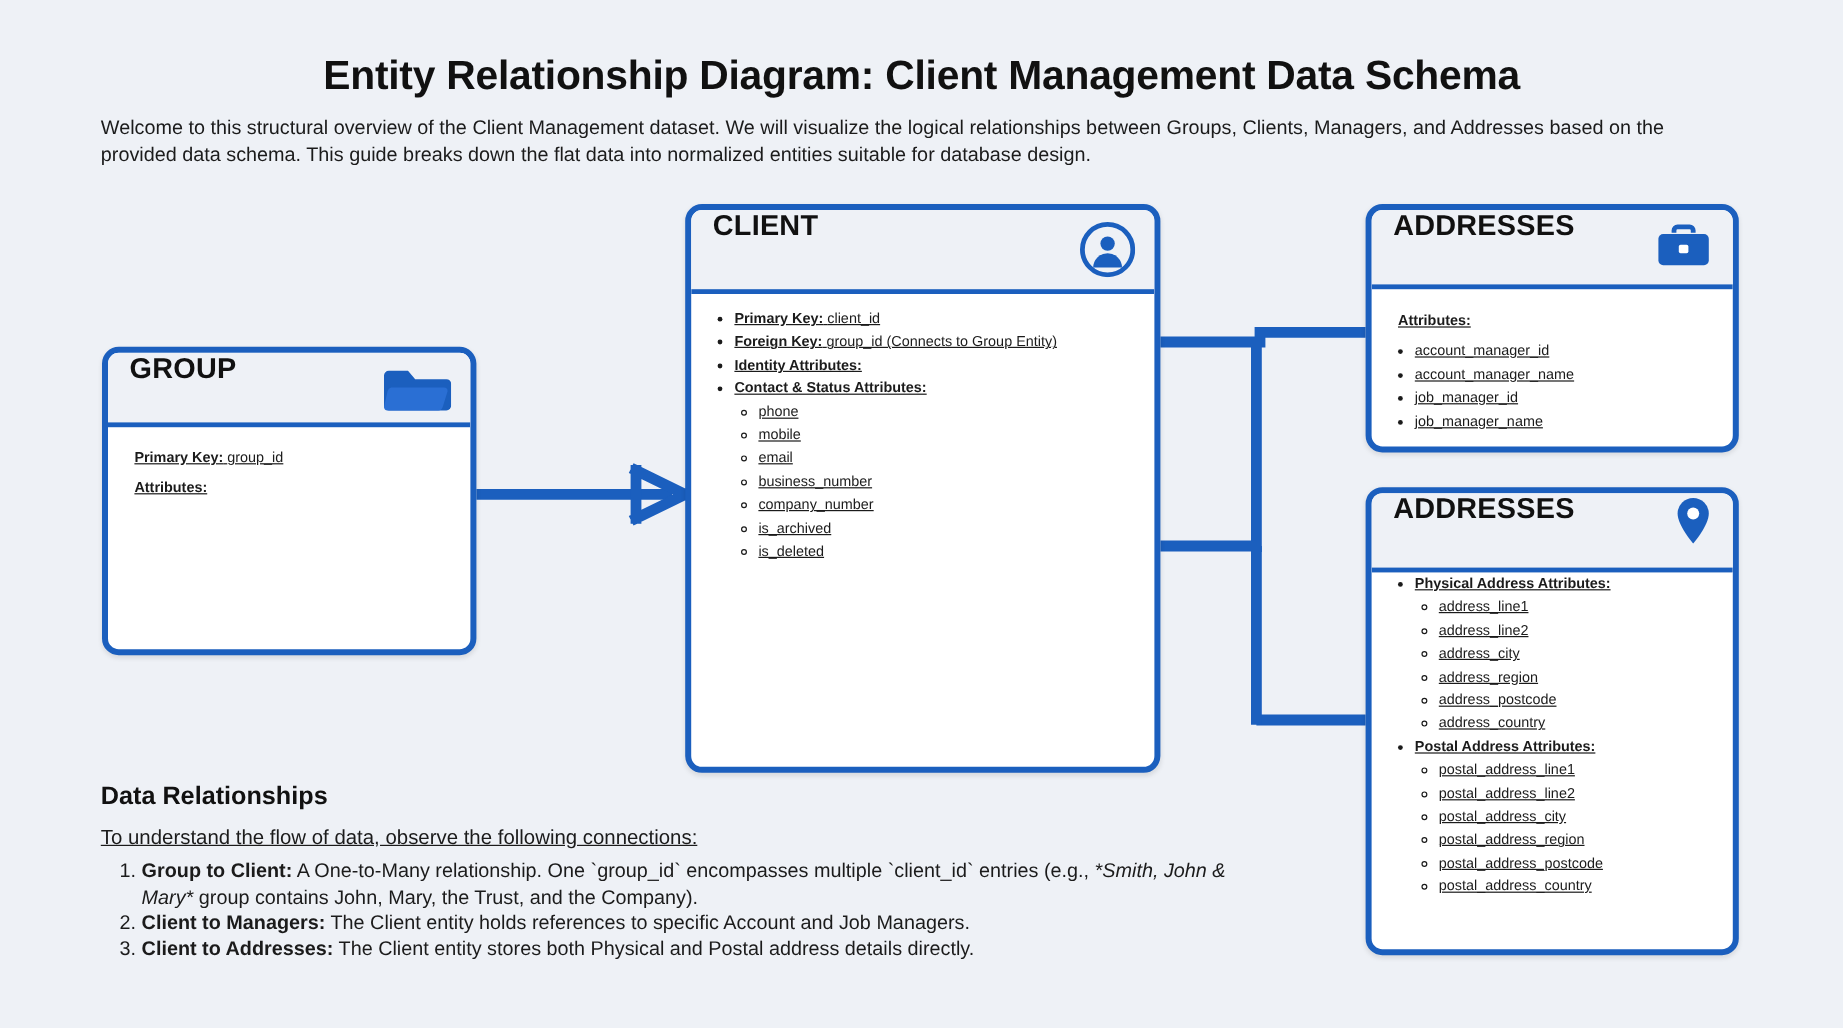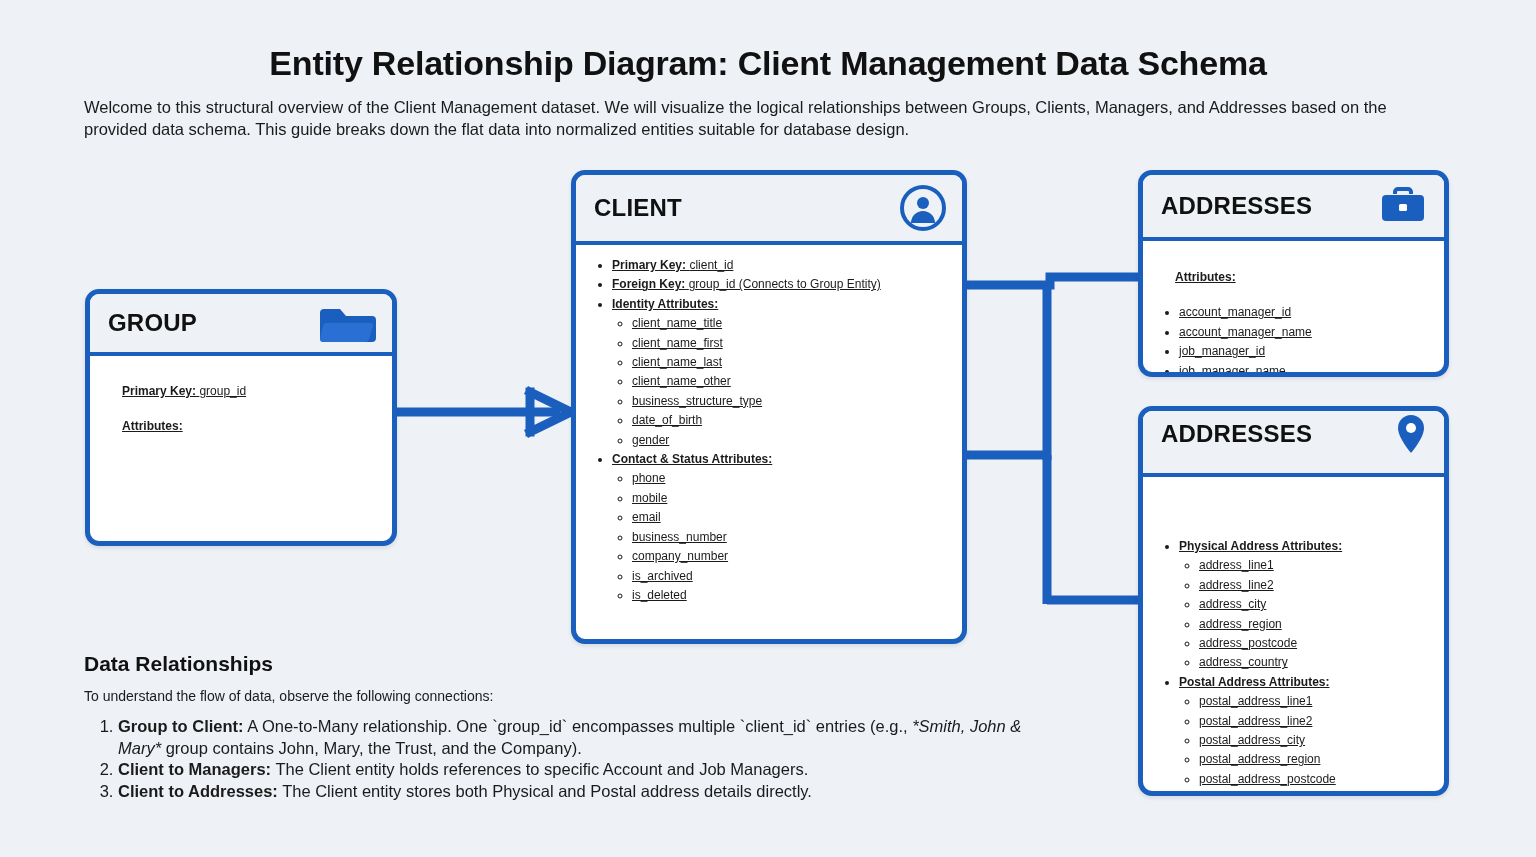--- a/index.html
+++ b/index.html
@@ -58,21 +58,20 @@
     border: 5px solid #1b5fbe;
     border-radius: 14px;
     box-sizing: border-box;
     box-shadow: 0 2px 4px rgba(0,0,0,0.10);
     overflow: hidden;
   }
   .card-header {
     background: #eef1f6;
     border-bottom: 4px solid #1b5fbe;
     display: flex;
-    align-items: center;
     justify-content: space-between;
     padding: 8px 16px 10px 18px;
     box-sizing: border-box;
   }
   .card-header .card-title {
     font-size: 24px;
     font-weight: bold;
     color: #111111;
     letter-spacing: 0.2px;
   }
@@ -95,57 +94,58 @@
   }
   ul.lvl2 {
     margin: 0;
     padding-left: 20px;
     list-style-type: circle;
   }
   ul.lvl1 > li, ul.lvl2 > li {
     margin: 0;
     padding: 0;
   }
-  .plain-line { margin: 16px; }
+  .plain-line { margin: 6px; }
 
   
   #card-group { left: 85px; top: 289px; width: 312px; height: 257px; }
   #card-group .card-header { height: 62px; padding-top: 0; padding-bottom: 0; }
   #card-group .card-body { padding-top: 10px; }
 
   
   #card-client { left: 571px; top: 170px; width: 396px; height: 474px; }
   #card-client .card-header { height: 70px; padding-top: 0; padding-bottom: 0; }
   #card-client .card-body { padding-top: 11px; }
 
   
   #card-managers { left: 1138px; top: 170px; width: 311px; height: 207px; }
   #card-managers .card-header { height: 66px; padding-top: 0; padding-bottom: 0; }
   #card-managers .card-body { padding-top: 11px; }
 
   
   #card-addresses { left: 1138px; top: 406px; width: 311px; height: 390px; }
   #card-addresses .card-header { height: 66px; padding-top: 0; padding-bottom: 16px; }
-  #card-addresses .card-body { padding-top: 28px; margin-top: 32px; }
+  #card-addresses .card-body { padding-top: 0; }
 
   
   .rel-title {
     position: absolute;
     left: 84px;
     top: 652px;
     font-size: 21px;
     font-weight: bold;
     color: #111111;
   }
   .rel-sub {
     position: absolute;
     left: 84px;
     top: 688px;
-    font-size: 14px;
+    font-size: 17px;
     color: #1b1b1b;
+    text-decoration: underline;
   }
   ol.rel-list {
     position: absolute;
     left: 84px;
     top: 716px;
     width: 920px;
     margin: 0;
     padding-left: 34px;
     font-size: 16.5px;
     line-height: 21.5px;
@@ -211,29 +211,20 @@
         <li>
           <b>Primary Key:</b>
           <span>client_id</span>
         </li>
         <li>
           <b>Foreign Key:</b>
           <span>group_id (Connects to Group Entity)</span>
         </li>
         <li>
           <b>Identity Attributes:</b>
-          <ul class="lvl2">
-            <li>client_name_title</li>
-            <li>client_name_first</li>
-            <li>client_name_last</li>
-            <li>client_name_other</li>
-            <li>business_structure_type</li>
-            <li>date_of_birth</li>
-            <li>gender</li>
-          </ul>
         </li>
         <li>
           <b>Contact &amp; Status Attributes:</b>
           <ul class="lvl2">
             <li>phone</li>
             <li>mobile</li>
             <li>email</li>
             <li>business_number</li>
             <li>company_number</li>
             <li>is_archived</li>

